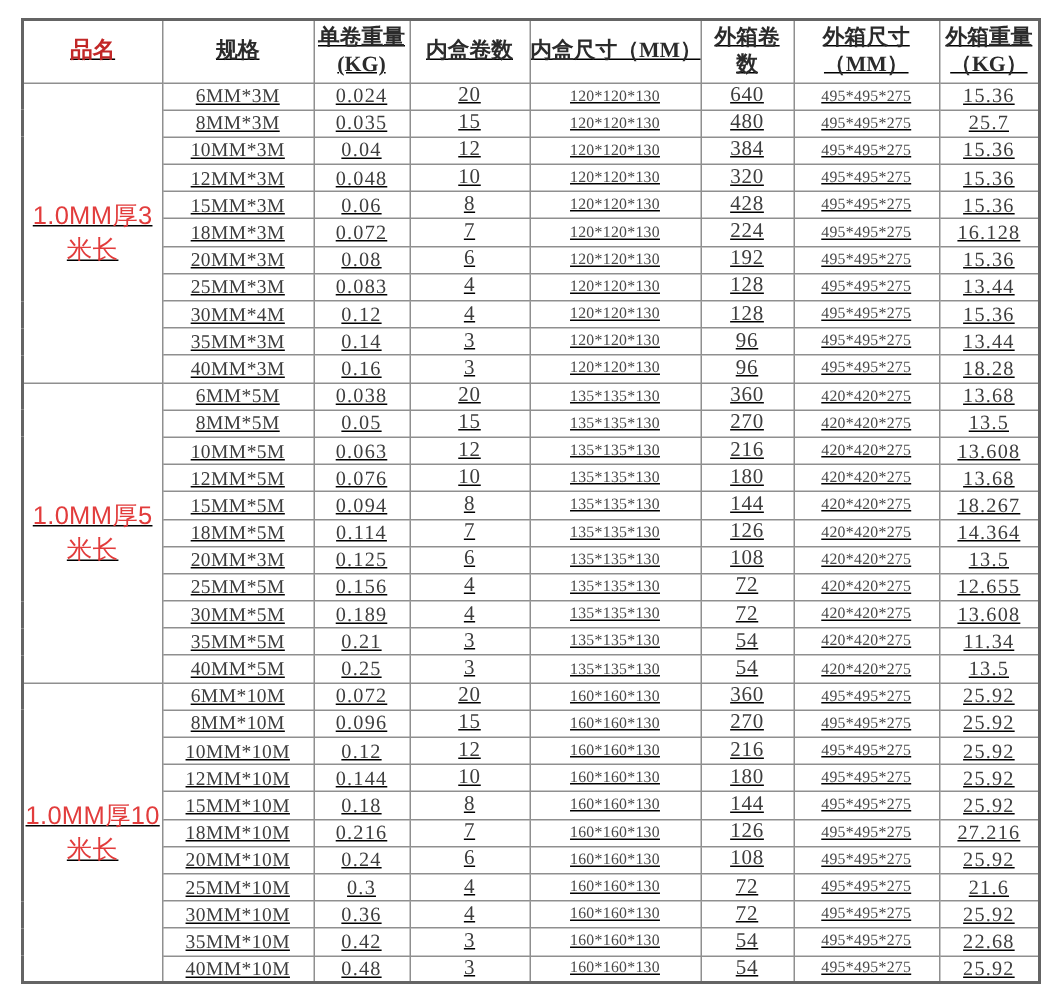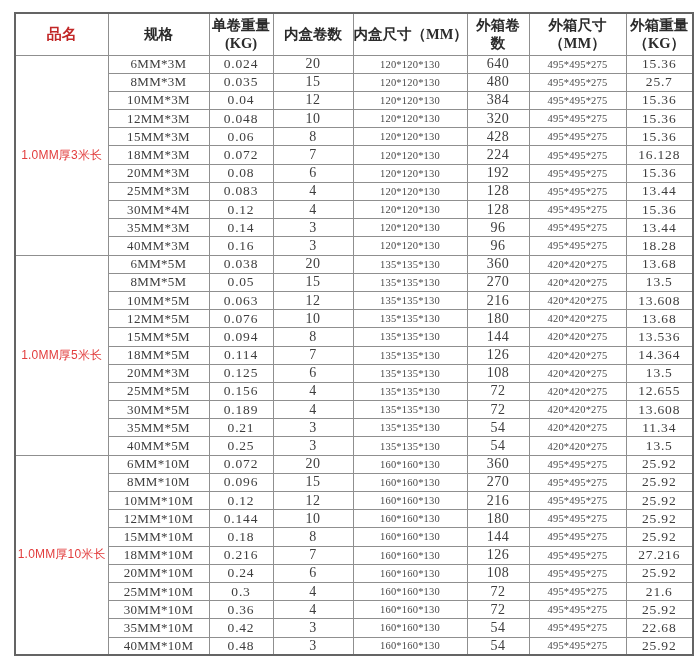--- a/index.html
+++ b/index.html
@@ -8,20 +8,21 @@
     background: #ffffff;
     width: 700px;
     height: 667px;
     overflow: hidden;
     font-family: "Liberation Serif", serif;
   }
   .sheet {
     position: absolute;
     left: 14px;
     top: 12px;
+    text-decoration: underline;
   }
   table.spec {
     border-collapse: collapse;
     table-layout: fixed;
     width: 678px;
     border: 2px solid var(--outer-border, #646464);
     background: #ffffff;
   }
   table.spec th, table.spec td {
     border: 1px solid var(--border, #8f8f8f);
@@ -41,21 +42,21 @@
     white-space: pre;
   }
   th.accent { color: var(--accent, #c22727); font-size: 15px; }
   td { color: var(--text, #3d3d3d); }
   td.c-spec   { font-size: 13px; letter-spacing: 0.3px; }
   td.c-weight { font-size: 13.5px; letter-spacing: 0.8px; }
   td.c-count  { font-size: 14px; letter-spacing: 0.5px; }
   td.c-size   { font-size: 10.5px; color: #4a4a4a; letter-spacing: 0.2px; }
   td.group-label {
     font-family: "Liberation Sans", sans-serif;
-    font-size: 12px;
+    font-size: 17px;
     color: var(--group, #e23c3c);
     letter-spacing: 0.2px;
   }
 </style>
 </head>
 <body>
 
 <div class="sheet">
   <table class="spec">
     <colgroup>
@@ -222,21 +223,21 @@
           <td class="c-size">420*420*275</td>
           <td class="c-weight">13.68</td>
         </tr>
         <tr>
           <td class="c-spec">15MM*5M</td>
           <td class="c-weight">0.094</td>
           <td class="c-count">8</td>
           <td class="c-size">135*135*130</td>
           <td class="c-count">144</td>
           <td class="c-size">420*420*275</td>
-          <td class="c-weight">13.536</td>
+          <td class="c-weight">18.267</td>
         </tr>
         <tr>
           <td class="c-spec">18MM*5M</td>
           <td class="c-weight">0.114</td>
           <td class="c-count">7</td>
           <td class="c-size">135*135*130</td>
           <td class="c-count">126</td>
           <td class="c-size">420*420*275</td>
           <td class="c-weight">14.364</td>
         </tr>

